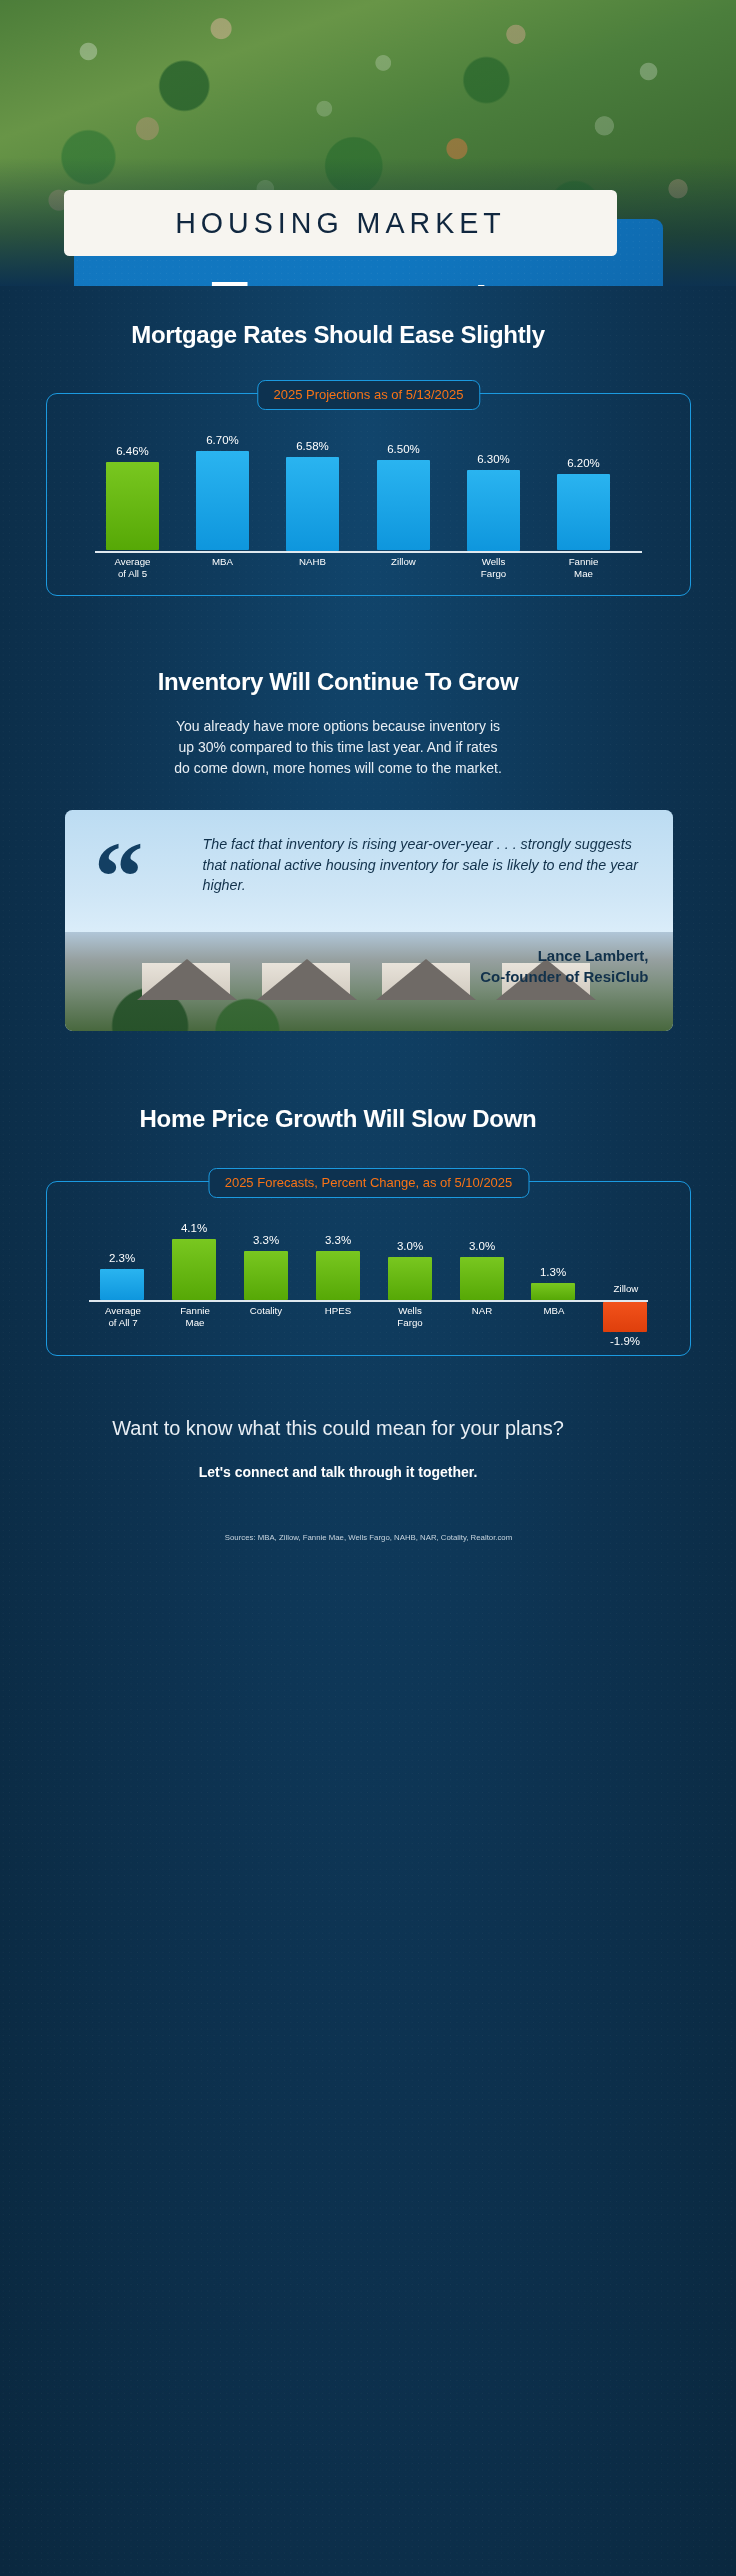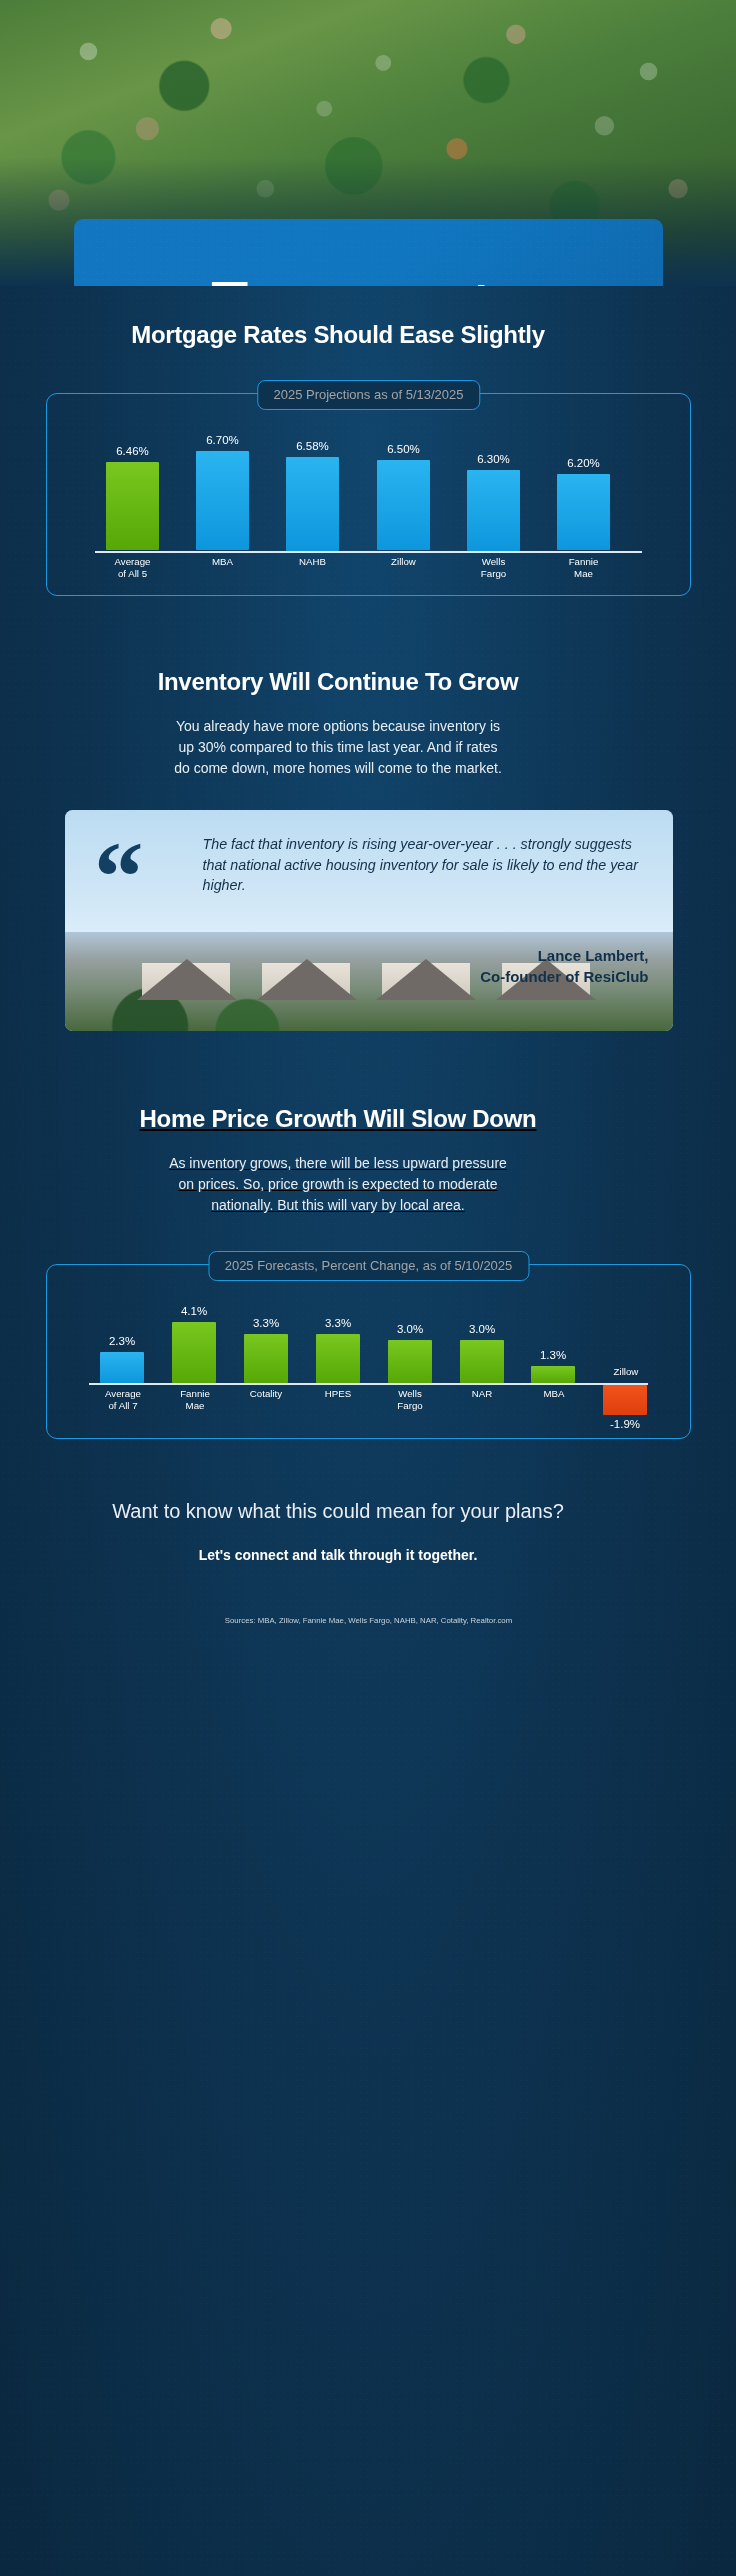--- a/index.html
+++ b/index.html
@@ -124,21 +124,21 @@
   }
   .chart-title {
     position: absolute;
     top: -14px; left: 50%;
     transform: translateX(-50%);
     background: #0d3250;
     border: 1.4px solid #1b9ae0;
     border-radius: 8px;
     padding: 6.4px 15.7px;
     font-size: 13px;
-    color: #a3a3a3;
+    color: #f97316;
     white-space: nowrap;
   }
   .plot { position: relative; width: 100%; }
   .axis-line {
     position: absolute;
     height: 1.8px;
     background: #dfe8ef;
   }
 
   .bar-col {
@@ -250,20 +250,23 @@
   <div class="hero">
     <div class="aerial"></div>
     <div class="aerial-shade"></div>
 
     <div class="hero-panel">
       <div class="dots2"></div>
       <div class="hero-title">Forecasts</div>
 
     </div>
 
+    <div class="hero-badge">
+      <span>HOUSING MARKET</span>
+    </div>
   </div>
 
   <div class="section" style="margin-top:35px;">
     <div class="sec-head">Mortgage Rates Should Ease Slightly</div>
   </div>
 
   <div class="chart-card" style="width:645px; height:203px; margin-top:44px;">
     <div class="chart-title">2025 Projections as of 5/13/2025</div>
 
     <div class="plot" style="height:203px;">
@@ -329,25 +332,22 @@
         <div class="wall" style="left:437px;"></div>
         <div class="roof" style="left:431px;"></div>
       </div>
     </div>
     <div class="quote-mark">“</div>
     <div class="quote-text">The fact that inventory is rising year-over-year . . . strongly suggests that national active housing inventory for sale is likely to end the year higher.</div>
     <div class="quote-attr">Lance Lambert,
 Co-founder of ResiClub</div>
   </div>
 
-  <div class="section" style="margin-top:74px;text-decoration:underline;">
+  <div class="section" style="margin-top:74px;">
     <div class="sec-head">Home Price Growth Will Slow Down</div>
-    <div class="sec-body" style="width:497px; white-space:pre-line;">As inventory grows, there will be less upward pressure
-on prices. So, price growth is expected to moderate
-nationally. But this will vary by local area.</div>
   </div>
 
   <div class="chart-card" style="width:645px; height:175px; margin-top:48px;">
     <div class="chart-title">2025 Forecasts, Percent Change, as of 5/10/2025</div>
 
     <div class="plot" style="height:175px;">
       <div class="axis-line" style="left:42px; right:42px; top:118px;"></div>
 
       <div class="bar-col" style="left:53px; width:44px; top:68px; height:50px; justify-content:flex-end;">
         <div class="bar-val">2.3%</div>

